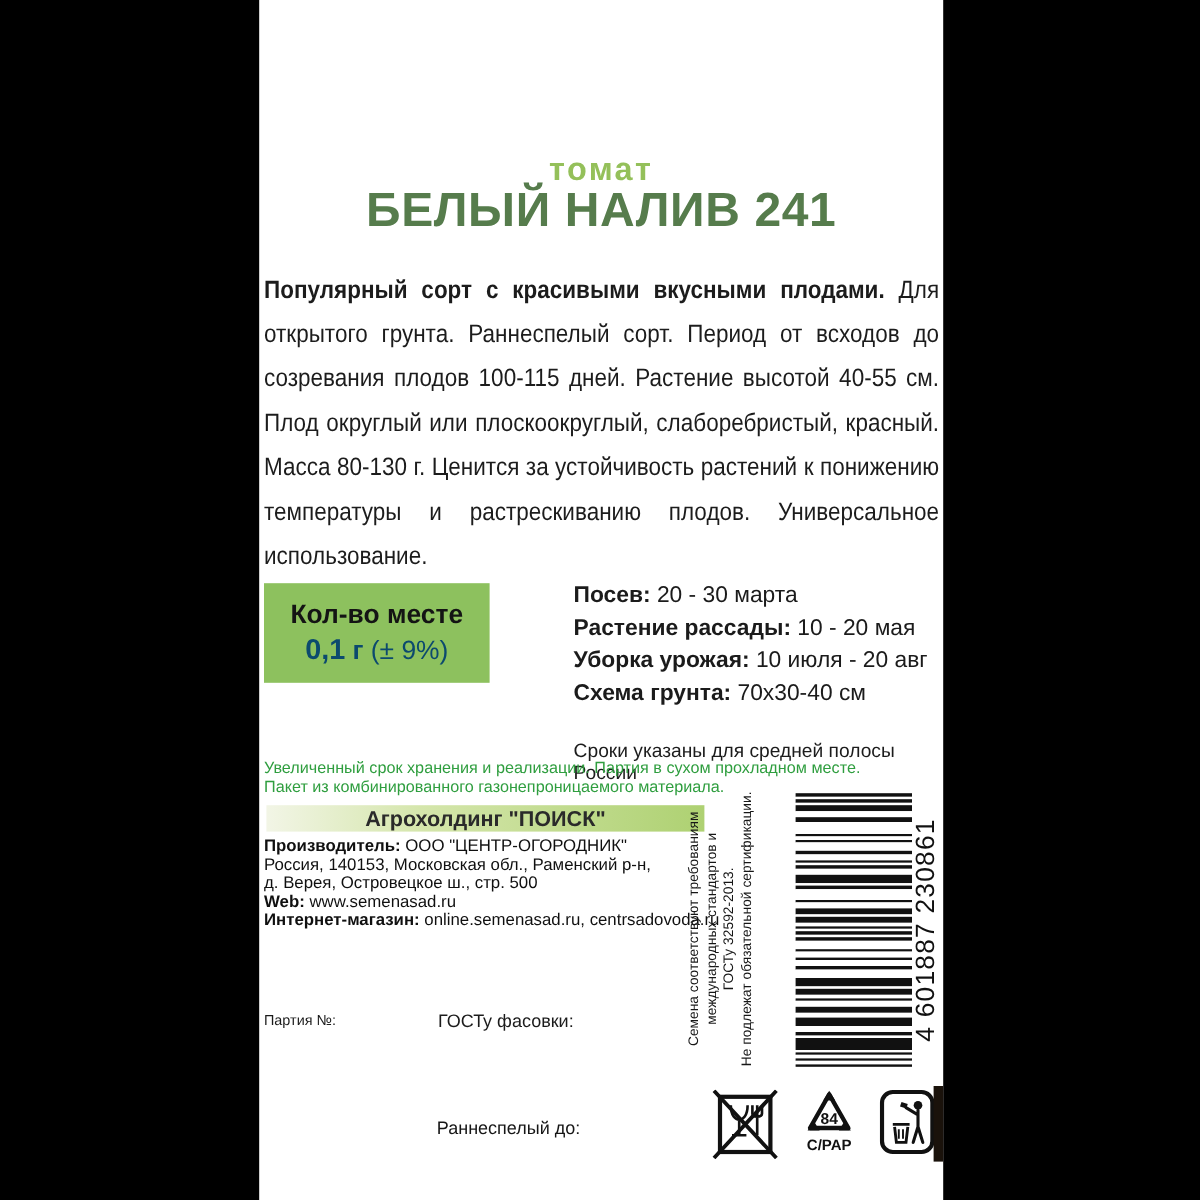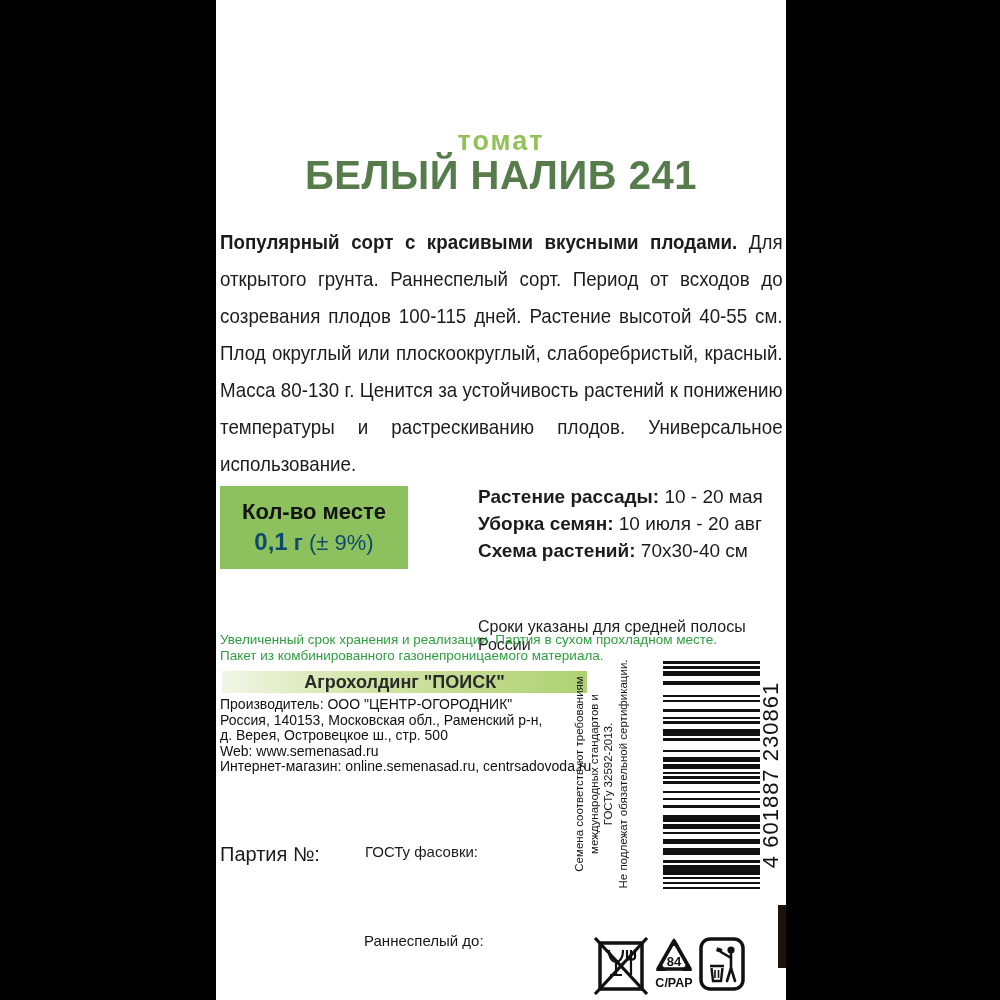--- a/index.html
+++ b/index.html
@@ -23,55 +23,56 @@
   .sowing{position:absolute;left:262px;top:483px;width:305px;font-size:19px;line-height:27px;}
   .sowing b{font-weight:700;}
   .sow-note{position:absolute;left:262px;top:618px;font-size:16px;color:#1c1c1c;}
   .storage{position:absolute;left:4px;top:632px;width:560px;color:#2f9e3f;
            font-size:13.5px;line-height:16px;}
   .company-bar{position:absolute;left:6px;top:671px;width:365px;height:22px;
                background:linear-gradient(90deg,#f2f5e6 0%,#d5e6ac 35%,#aed172 100%);
                display:flex;align-items:center;justify-content:center;
                font-weight:bold;font-size:18px;color:#2a2a2a;}
   .producer{position:absolute;left:4px;top:697px;width:390px;font-size:14px;line-height:15.6px;color:#101010;}
-  .producer b{font-weight:400;margin-top:18px;}
-  .batch{position:absolute;left:4px;top:843px;font-size:20px;}
+  .producer b{font-weight:700;margin-top:18px;}
+  .batch{position:absolute;left:4px;top:843px;font-size:12px;}
   .packdate{position:absolute;left:149px;top:843px;font-size:15px;}
   .cert{position:absolute;left:356px;top:659px;width:78px;height:230px;}
   .cert .rot{width:230px;height:78px;transform:translateY(230px) rotate(-90deg);
              transform-origin:0 0;font-size:11.5px;line-height:14.5px;text-align:center;color:#161616;}
   .barcode{position:absolute;left:447px;top:661px;width:97px;height:228px;
            display:flex;flex-direction:column-reverse;}
   .bc-digits{position:absolute;left:542px;top:659px;width:28px;height:232px;}
   .bc-digits .rot{width:232px;height:28px;transform:translateY(232px) rotate(-90deg);
                   transform-origin:0 0;font-size:22px;letter-spacing:1px;text-align:center;color:#111;}
   .sellby{position:absolute;left:148px;top:932px;font-size:15px;color:#161616;}
-  .icons{position:absolute;left:377px;top:937px;display:flex;gap:5px;align-items:flex-start;}
+  .icons{position:absolute;left:377px;top:908px;display:flex;gap:22px;align-items:flex-start;}
   .edge-strip{position:absolute;left:562px;top:905px;width:8px;height:63px;background:#1a120b;}
   svg{display:block;}
 </style>
 </head>
 <body>
 
 <div class="packet">
 
   <div class="category">томат</div>
   <div class="title">БЕЛЫЙ НАЛИВ 241</div>
 
   <div class="desc"><b>Популярный сорт с красивыми вкусными плодами.</b> <span>Для открытого грунта. Раннеспелый сорт. Период от всходов до созревания плодов 100-115 дней. Растение высотой 40-55 см. Плод округлый или плоскоокруглый, слаборебристый, красный. Масса 80-130 г. Ценится за устойчивость растений к понижению температуры и растрескиванию плодов. Универсальное использование.</span></div>
 
   <div class="seed-box">
     <div class="l1">Кол-во месте</div>
     <div class="l2"><span class="val">0,1</span><span class="unit">г</span> <span class="tol">(± 9%)</span></div>
   </div>
 
   <div class="sowing">
+      <div><b>Посев:</b> 20 - 30 марта</div>
       <div><b>Растение рассады:</b> 10 - 20 мая</div>
-      <div><b>Уборка семян:</b> 10 июля - 20 авг</div>
-      <div><b>Схема растений:</b> 70х30-40 см</div>
+      <div><b>Уборка урожая:</b> 10 июля - 20 авг</div>
+      <div><b>Схема грунта:</b> 70х30-40 см</div>
     </div>
   <div class="sow-note">Сроки указаны для средней полосы России</div>
 
   <div class="storage">
     <div>Увеличенный срок хранения и реализации. Партия в сухом прохладном месте.</div>
     <div>Пакет из комбинированного газонепроницаемого материала.</div>
   </div>
 
   <div class="company-bar">
     <span>Агрохолдинг "ПОИСК"</span>

